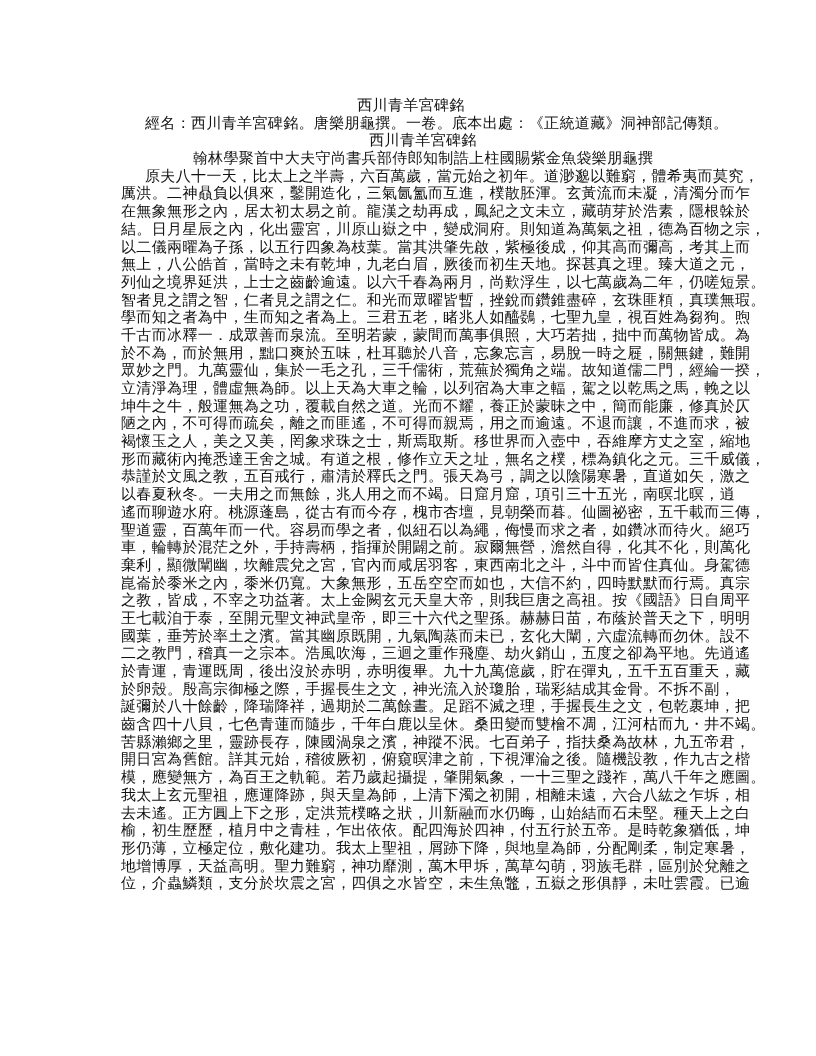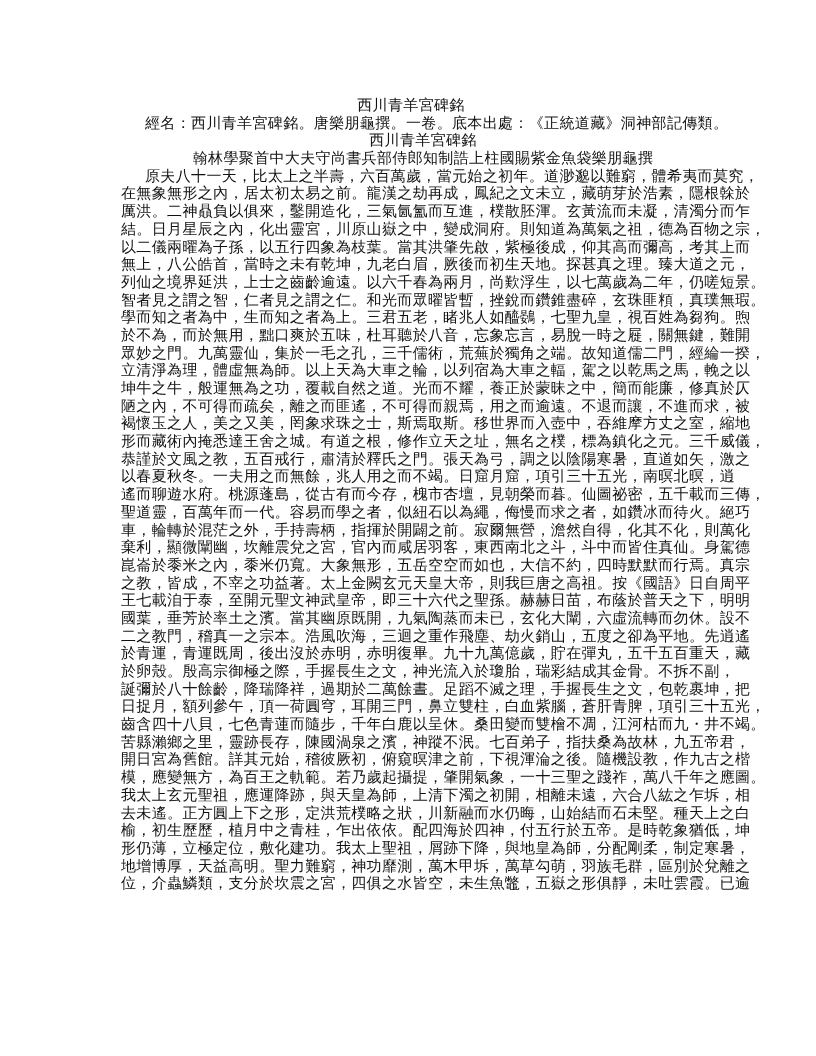--- a/index.html
+++ b/index.html
@@ -35,28 +35,29 @@
 </head>
 <body>
 
 <div class="page">
   <div class="line doc-title">西川青羊宮碑銘</div>
   <div class="line indent">經名：西川青羊宮碑銘。唐樂朋龜撰。一卷。底本出處：《正統道藏》洞神部記傳類。</div>
   <div class="line indent">西川青羊宮碑銘</div>
   <div class="line indent">翰林學聚首中大夫守尚書兵部侍郎知制誥上柱國賜紫金魚袋樂朋龜撰</div>
   <div id="body-text">
       <div class="line indent">原夫八十一天，比太上之半壽，六百萬歲，當元始之初年。道渺邈以難窮，體希夷而莫究，</div>
+      <div class="line">厲洪。二神贔負以俱來，鑿開造化，三氣氤氳而互進，樸散胚渾。玄黃流而未凝，清濁分而乍</div>
       <div class="line">在無象無形之內，居太初太易之前。龍漢之劫再成，鳳紀之文未立，藏萌芽於浩素，隱根榦於</div>
-      <div class="line">厲洪。二神贔負以俱來，鑿開造化，三氣氤氳而互進，樸散胚渾。玄黃流而未凝，清濁分而乍</div>
       <div class="line">結。日月星辰之內，化出靈宮，川原山嶽之中，變成洞府。則知道為萬氣之祖，德為百物之宗，</div>
       <div class="line">以二儀兩曜為子孫，以五行四象為枝葉。當其洪肇先啟，紫極後成，仰其高而彌高，考其上而</div>
       <div class="line">無上，八公皓首，當時之未有乾坤，九老白眉，厥後而初生天地。探甚真之理。臻大道之元，</div>
       <div class="line">列仙之境界延洪，上士之齒齡逾遠。以六千春為兩月，尚歎浮生，以七萬歲為二年，仍嗟短景。</div>
       <div class="line">智者見之謂之智，仁者見之謂之仁。和光而眾曜皆暫，挫銳而鑽錐盡碎，玄珠匪頪，真璞無瑕。</div>
       <div class="line">學而知之者為中，生而知之者為上。三君五老，睹兆人如醯鷃，七聖九皇，視百姓為芻狗。煦</div>
+      <div class="line">千古而冰釋一．成眾善而泉流。至明若蒙，蒙間而萬事俱照，大巧若拙，拙中而萬物皆成。為</div>
       <div class="line">於不為，而於無用，黜口爽於五味，杜耳聽於八音，忘象忘言，易脫一時之屣，關無鍵，難開</div>
       <div class="line">眾妙之門。九萬靈仙，集於一毛之孔，三千儒術，荒蕪於獨角之端。故知道儒二門，經綸一揆，</div>
       <div class="line">立清淨為理，體虛無為師。以上天為大車之輪，以列宿為大車之輻，駕之以乾馬之馬，輓之以</div>
       <div class="line">坤牛之牛，般運無為之功，覆載自然之道。光而不耀，養正於蒙昧之中，簡而能廉，修真於仄</div>
       <div class="line">陋之內，不可得而疏矣，離之而匪遙，不可得而親焉，用之而逾遠。不退而讓，不進而求，被</div>
       <div class="line">褐懷玉之人，美之又美，罔象求珠之士，斯焉取斯。移世界而入壺中，吞維摩方丈之室，縮地</div>
       <div class="line">形而藏術內掩悉達王舍之城。有道之根，修作立天之址，無名之樸，標為鎮化之元。三千威儀，</div>
       <div class="line">恭謹於文風之教，五百戒行，肅清於釋氏之門。張天為弓，調之以陰陽寒暑，直道如矢，激之</div>
       <div class="line">以春夏秋冬。一夫用之而無餘，兆人用之而不竭。日窟月窟，項引三十五光，南暝北暝，逍</div>
       <div class="line">遙而聊遊水府。桃源蓬島，從古有而今存，槐市杏壇，見朝榮而暮。仙圖祕密，五千載而三傳，</div>
@@ -64,21 +65,20 @@
       <div class="line">車，輪轉於混茫之外，手持壽柄，指揮於開闢之前。寂爾無營，澹然自得，化其不化，則萬化</div>
       <div class="line">棄利，顯微闡幽，坎離震兌之宮，官內而咸居羽客，東西南北之斗，斗中而皆住真仙。身駕德</div>
       <div class="line">崑崙於黍米之內，黍米仍寬。大象無形，五岳空空而如也，大信不約，四時默默而行焉。真宗</div>
       <div class="line">之教，皆成，不宰之功益著。太上金闕玄元天皇大帝，則我巨唐之高祖。按《國語》日自周平</div>
       <div class="line">王七載洎于泰，至開元聖文神武皇帝，即三十六代之聖孫。赫赫日苗，布蔭於普天之下，明明</div>
       <div class="line">國葉，垂芳於率土之濱。當其幽原既開，九氣陶蒸而未已，玄化大闡，六虛流轉而勿休。設不</div>
       <div class="line">二之教門，稽真一之宗本。浩風吹海，三迴之重作飛塵、劫火銷山，五度之卻為平地。先逍遙</div>
       <div class="line">於青運，青運既周，後出沒於赤明，赤明復畢。九十九萬億歲，貯在彈丸，五千五百重天，藏</div>
       <div class="line">於卵殼。殷高宗御極之際，手握長生之文，神光流入於瓊胎，瑞彩結成其金骨。不拆不副，</div>
       <div class="line">誕彌於八十餘齡，降瑞降祥，過期於二萬餘晝。足蹈不滅之理，手握長生之文，包乾裹坤，把</div>
-      <div class="line">日捉月，額列參午，頂一荷圓穹，耳開三門，鼻立雙柱，白血紫腦，蒼肝青脾，項引三十五光，</div>
       <div class="line">齒含四十八貝，七色青蓮而隨步，千年白鹿以呈休。桑田變而雙檜不凋，江河枯而九・井不竭。</div>
       <div class="line">苦縣瀨鄉之里，靈跡長存，陳國渦泉之濱，神蹤不泯。七百弟子，指扶桑為故林，九五帝君，</div>
       <div class="line">開日宮為舊館。詳其元始，稽彼厥初，俯窺暝津之前，下視渾淪之後。隨機設教，作九古之楷</div>
       <div class="line">模，應變無方，為百王之軌範。若乃歲起攝提，肇開氣象，一十三聖之踐祚，萬八千年之應圖。</div>
       <div class="line">我太上玄元聖祖，應運降跡，與天皇為師，上清下濁之初開，相離未遠，六合八紘之乍坼，相</div>
       <div class="line">去未遙。正方圓上下之形，定洪荒樸略之狀，川新融而水仍晦，山始結而石未堅。種天上之白</div>
       <div class="line">榆，初生歷歷，植月中之青桂，乍出依依。配四海於四神，付五行於五帝。是時乾象猶低，坤</div>
       <div class="line">形仍薄，立極定位，敷化建功。我太上聖祖，屑跡下降，與地皇為師，分配剛柔，制定寒暑，</div>
       <div class="line">地增博厚，天益高明。聖力難窮，神功靡測，萬木甲坼，萬草勾萌，羽族毛群，區別於兌離之</div>
       <div class="line">位，介蟲鱗類，支分於坎震之宮，四俱之水皆空，未生魚鼈，五嶽之形俱靜，未吐雲霞。已逾</div>

